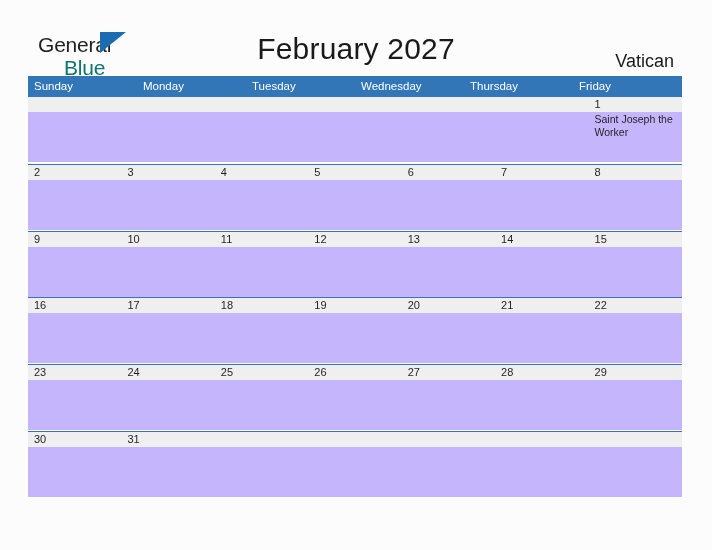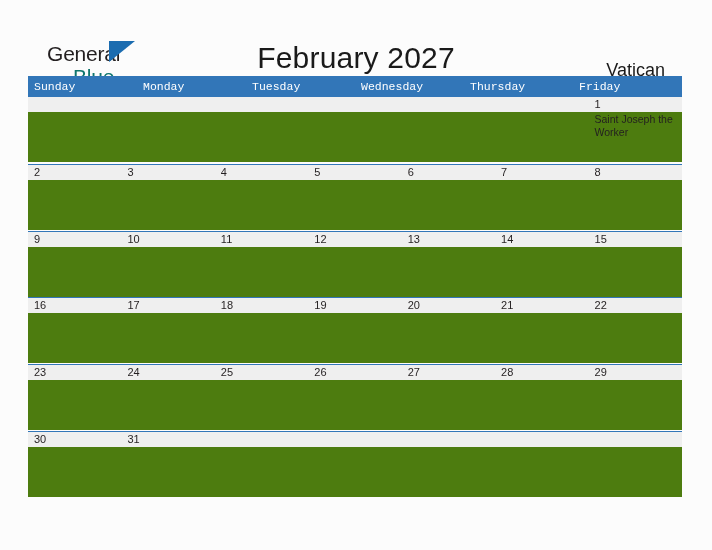--- a/index.html
+++ b/index.html
@@ -14,21 +14,21 @@
     font-family: "Liberation Sans", sans-serif;
     overflow: hidden;
     position: relative;
     -webkit-font-smoothing: antialiased;
   }
 
   
   .page-header {
     position: relative;
     height: 52px;
-    margin: 17px;
+    margin: 8px;
   }
 
   .brand {
     position: absolute;
     left: 30px;
     top: 26px;
     line-height: 1;
     user-select: none;
   }
   .brand-row1 {
@@ -93,41 +93,40 @@
   }
   .weekday-cell {
     flex: 1 1 0;
     color: #ffffff;
     font-size: 11.5px;
     line-height: 21px;
     padding-left: 6px;
     box-sizing: border-box;
     white-space: nowrap;
     overflow: hidden;
-    font-family: Liberation Mono, monospace;
   }
 
   .week-row {
     position: relative;
     height: 66.8px;
     border-top: 1.5px solid #3276b8;
     box-sizing: border-box;
   }
   .week-row.first {
     border-top: none;
   }
   .week-row .daterow {
     display: flex;
     height: 15px;
     background: #efefef;
   }
   .week-row .bodyrow {
     display: flex;
     height: 50px;
-    background: #4d7c0f;
+    background: #c4b5fd;
     position: absolute;
     left: 0;
     right: 0;
     top: 15px;
   }
   .day-num {
     flex: 1 1 0;
     font-size: 11px;
     line-height: 15px;
     color: #231f20;

